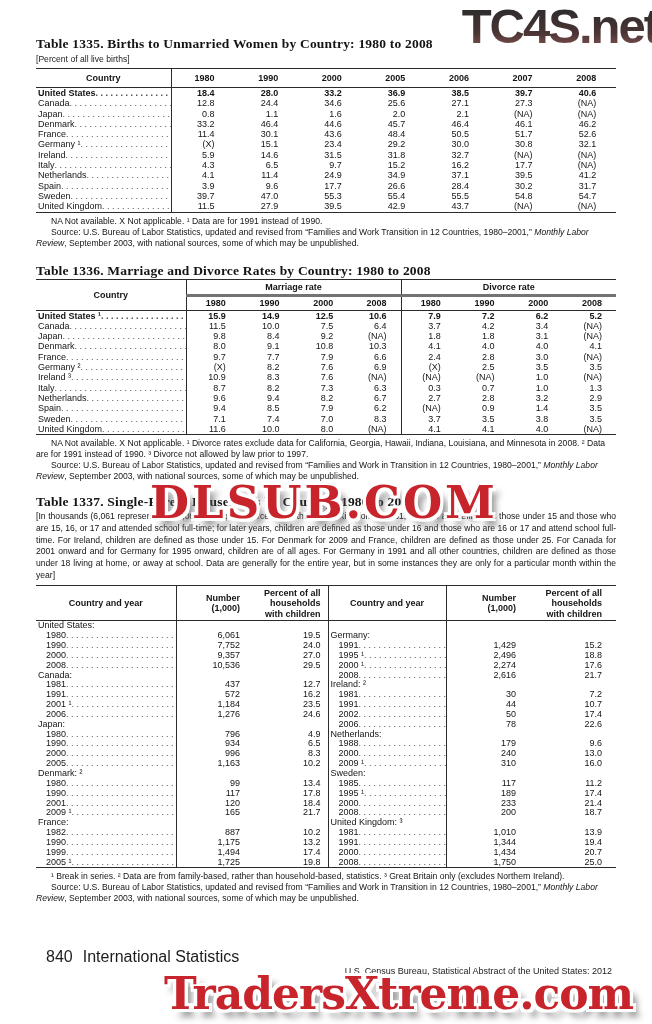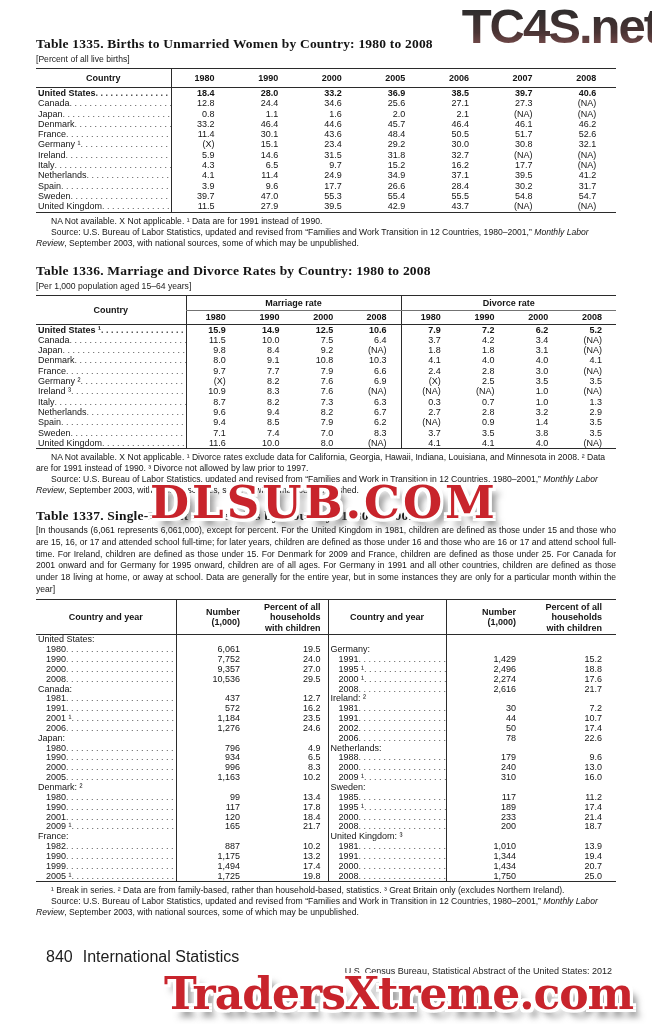--- a/index.html
+++ b/index.html
@@ -30,21 +30,21 @@
   
   #t1335 thead th{height:18px;line-height:18px;border-bottom:1.8px solid #2b2b2b;}
   #t1335 thead th.cc0{text-align:center;}
   #t1335 thead th.yv, #t1335 tbody td.v{text-align:right;padding-right:20px;}
   #t1335 thead th:nth-child(2), #t1335 tbody td:nth-child(2){border-left:1px solid #2b2b2b;}
 
   
   #t1336 thead tr.h1 th{height:14px;line-height:14px;}
   #t1336 thead tr.h2 th{height:13px;line-height:13px;border-bottom:1.8px solid #2b2b2b;}
   #t1336 th.cc0{text-align:center;border-bottom:1.8px solid #2b2b2b;}
-  #t1336 th.gth{text-align:center;border-bottom:1px solid #737373;}
+  #t1336 th.gth{text-align:center;border-bottom:3px solid #737373;}
   #t1336 thead th.yv, #t1336 tbody td.v{text-align:right;padding-right:14px;}
   #t1336 th.cc0 + th.gth, #t1336 tbody td:nth-child(2), #t1336 tr.h2 th:nth-child(1){border-left:1px solid #2b2b2b;}
   #t1336 th.gth + th.gth, #t1336 tbody td:nth-child(6), #t1336 tr.h2 th:nth-child(5){border-left:1px solid #2b2b2b;}
 
   
   .intro{font-size:8.6px;line-height:11.7px;text-align:justify;margin:1px 0 4px 0;}
   #t1337 thead th{height:34px;border-bottom:1.8px solid #2b2b2b;vertical-align:middle;}
   #t1337 thead th.cyc{text-align:center;}
   #t1337 thead th.rh{text-align:right;white-space:pre-line;line-height:10.5px;}
   #t1337 tbody td{height:9.85px;line-height:9.85px;}
@@ -299,21 +299,20 @@
         </tbody>
     </table>
     <div class="fn">
       <p>NA Not available. X Not applicable. ¹ Data are for 1991 instead of 1990.</p>
       <p><span>Source: U.S. Bureau of Labor Statistics, updated and revised from “Families and Work Transition in 12 Countries, 1980–2001,” </span><em>Monthly Labor Review</em><span>, September 2003, with national sources, some of which may be unpublished.</span></p>
     </div>
 
     <div class="gap14"></div>
 
     <p class="ttl">Table 1336. Marriage and Divorce Rates by Country: 1980 to 2008</p>
-    <div class="bracket">[Per 1,000 population aged 15–64 years]</div>
     <table id="t1336" class="dtab">
       <colgroup>
         <col style="width:150px">
         <col style="width:53.75px">
           <col style="width:53.75px">
           <col style="width:53.75px">
           <col style="width:53.75px">
         <col style="width:53.75px">
           <col style="width:53.75px">
           <col style="width:53.75px">

